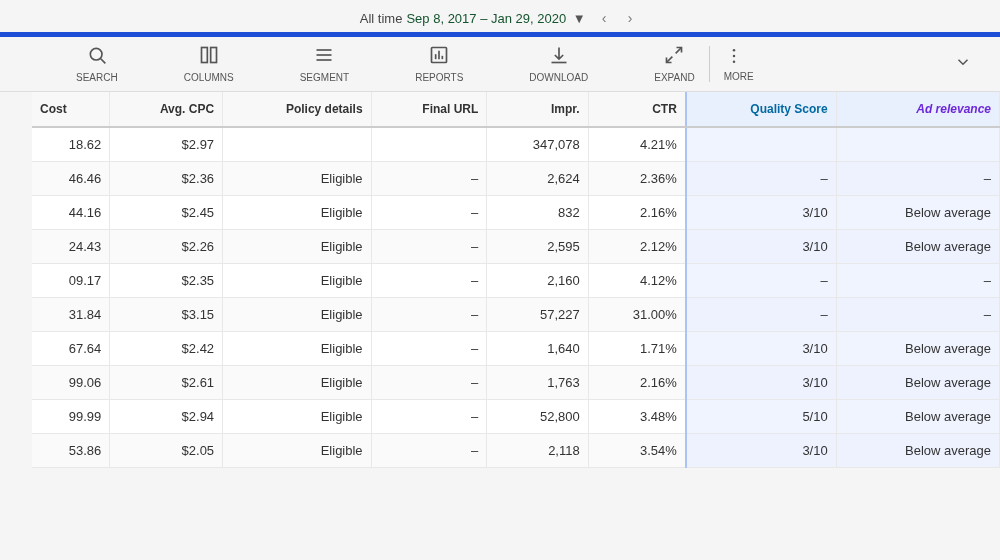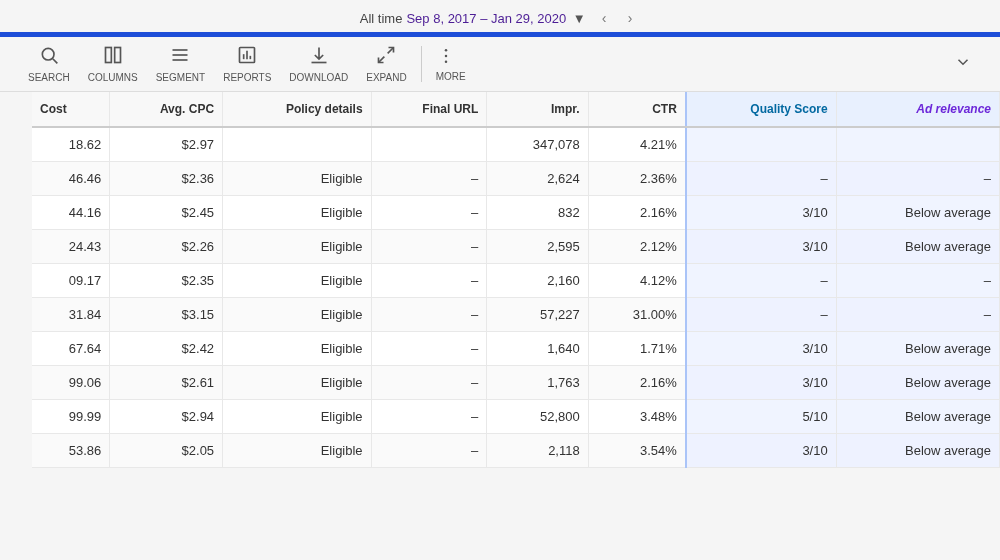--- a/index.html
+++ b/index.html
@@ -27,21 +27,21 @@
       font-size: 13px;
       color: #444;
       display: flex;
       align-items: center;
       gap: 4px;
     }
     .date-range .alltime {
       color: #444;
     }
     .date-range .dates {
-      color: #4c1d95;
+      color: #14532d;
       text-align: right;
     }
     .date-dropdown {
       width: 18px; height: 18px;
       display: flex; align-items: center; justify-content: center;
       color: #555; cursor: pointer;
     }
     .nav-arrow {
       width: 20px; height: 20px;
       display: flex; align-items: center; justify-content: center;
@@ -61,20 +61,21 @@
     .toolbar-item {
       display: flex;
       flex-direction: column;
       align-items: center;
       padding: 4px 8px;
       cursor: pointer;
       color: #555;
       font-size: 10px;
       gap: 2px;
       min-width: 50px;
+      margin-left: 48px;
     }
     .toolbar-icon {
       font-size: 18px;
       color: #555;
     }
     .toolbar-divider {
       width: 1px;
       height: 36px;
       background: #ccc;
       margin: 0 4px;

